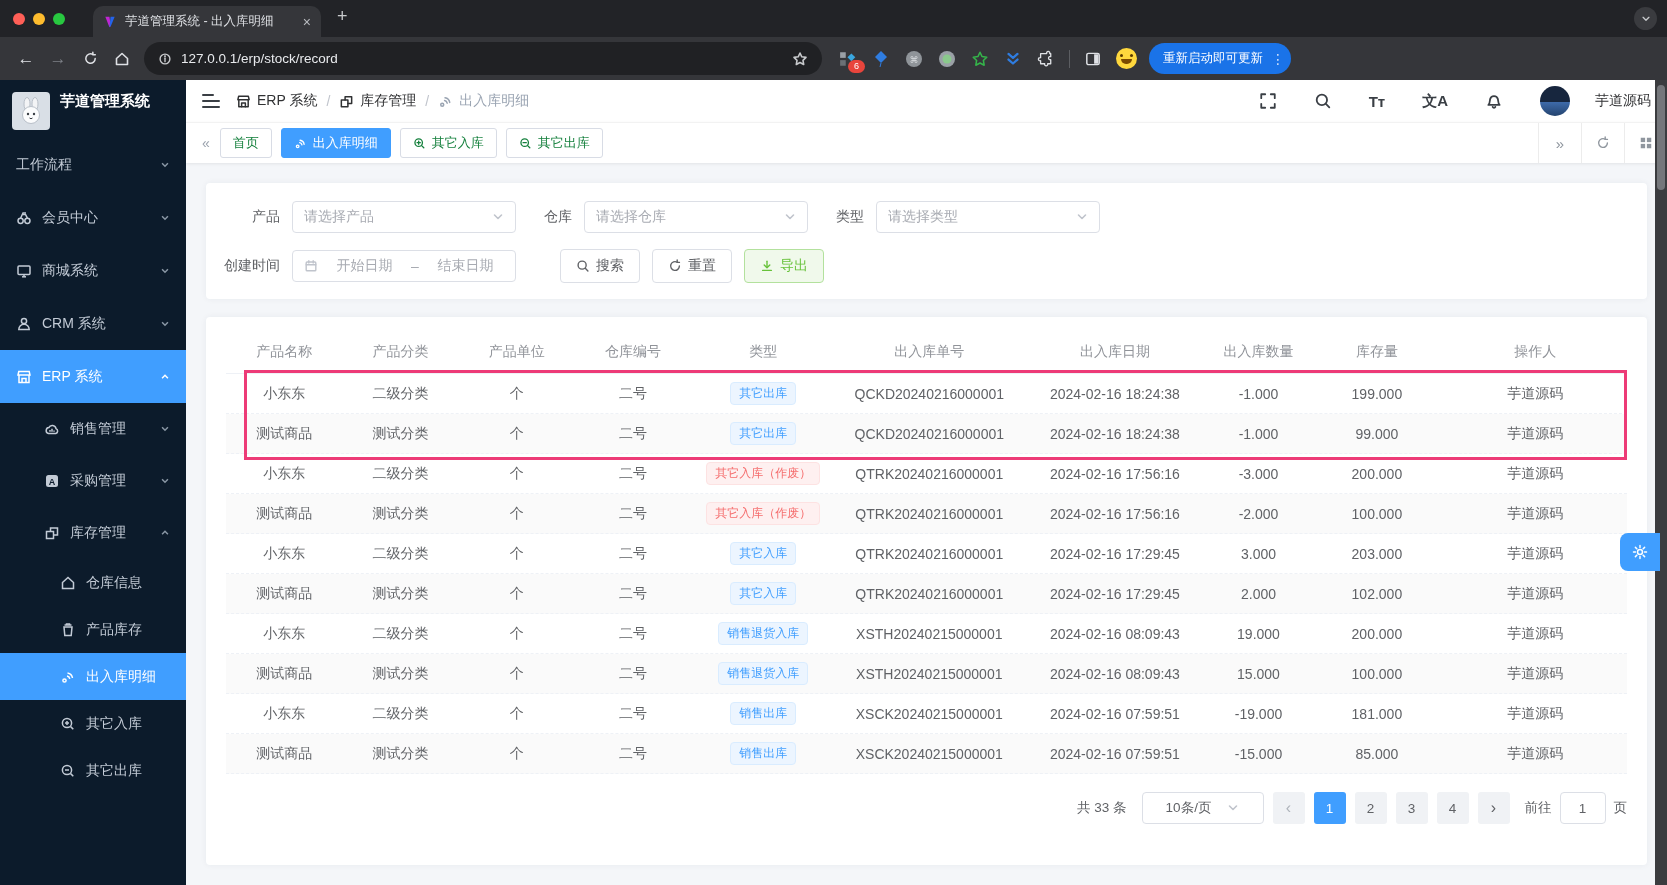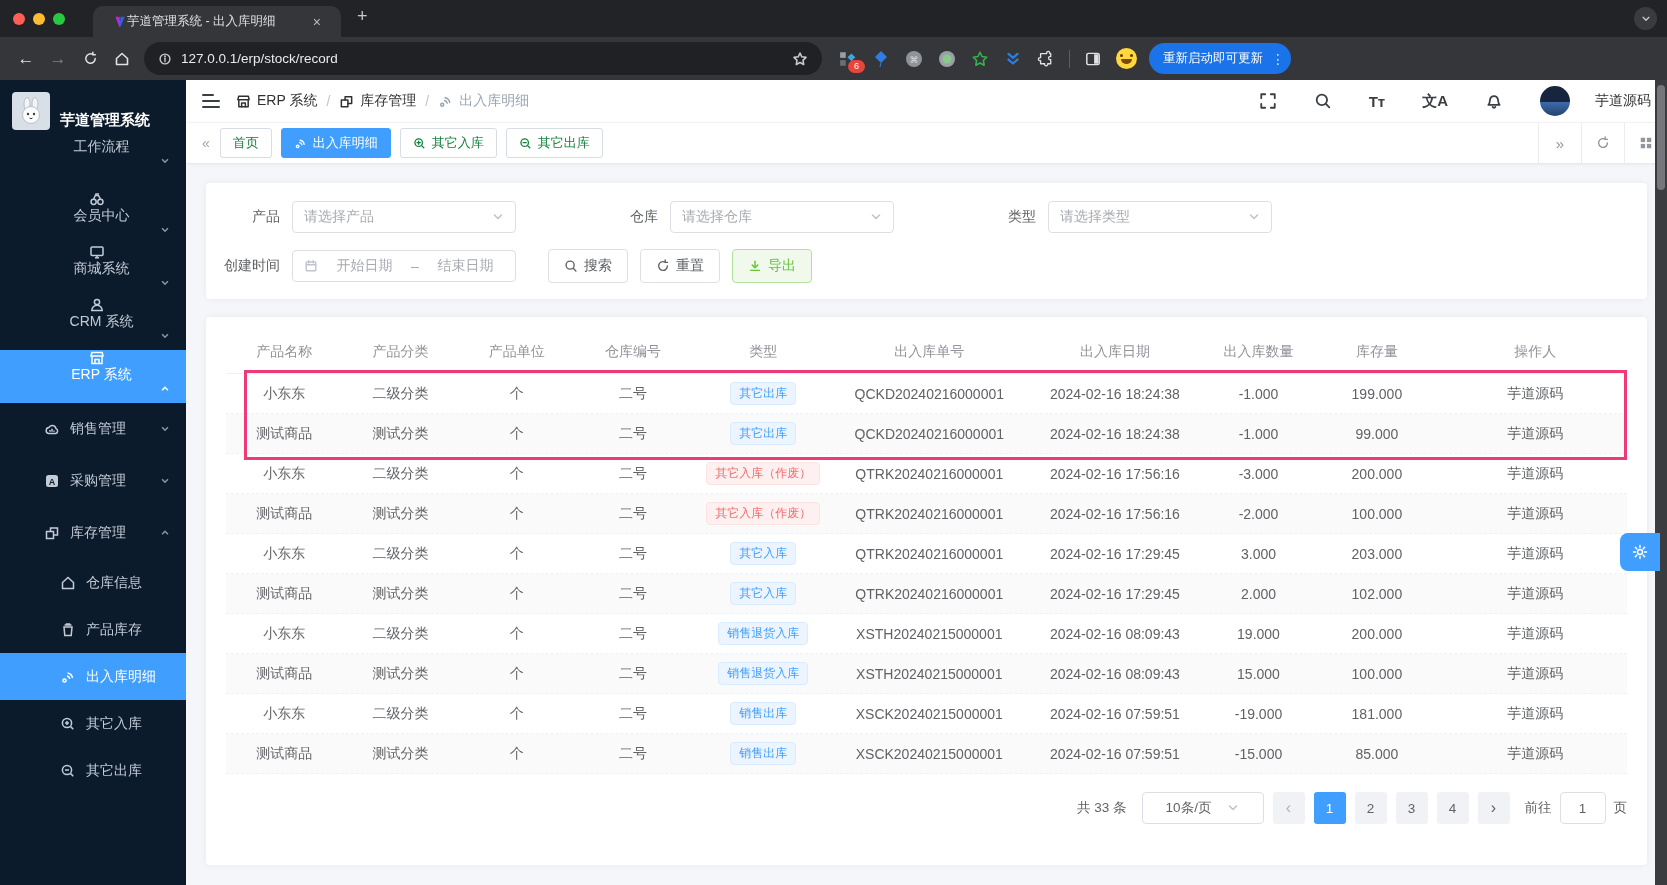--- a/index.html
+++ b/index.html
@@ -6,22 +6,22 @@
   body{width:1667px;height:885px;position:relative;overflow:hidden;
        font-family:"Liberation Sans","DejaVu Sans",sans-serif;background:#f4f6f9;}
   svg{display:block;}
   .ic{width:16px;height:16px;stroke:currentColor;fill:none;stroke-width:1.6;stroke-linecap:round;stroke-linejoin:round;}
 
   
   .tabstrip{height:37px;background:#222327;display:flex;align-items:flex-end;position:relative;}
   .lights{display:flex;gap:8px;align-items:center;height:37px;padding:0 12px 0 13px;}
   .light{width:12px;height:12px;border-radius:50%;}
   .l-red{background:#ff5f57;} .l-yel{background:#febc2e;} .l-grn{background:#28c840;}
-  .btab{display:flex;align-items:center;gap:0;background:#35363a;border-radius:10px 10px 0 0;
-        height:31px;padding:0 20px;width:208px;margin-left:16px;color:#dfe1e5;font-size:12.5px;}
+  .btab{display:flex;align-items:center;gap:8px;background:#35363a;border-radius:10px 10px 0 0;
+        height:31px;padding:0 10px;width:208px;margin-left:16px;color:#dfe1e5;font-size:12.5px;}
   .btab-title{white-space:nowrap;overflow:hidden;flex:1;}
   .btab-close{color:#b9bcc0;font-size:14px;}
   .newtab{color:#c7c9cc;font-size:18px;margin-left:16px;align-self:center;padding-bottom:4px;}
   .strip-caret{position:absolute;right:10px;top:7px;width:23px;height:23px;border-radius:50%;
         background:#3a3b3f;color:#c7c9cc;display:flex;align-items:center;justify-content:center;}
   .toolbar{height:43px;background:#35363a;display:flex;align-items:center;padding:0 10px;}
   .nav-btn{width:32px;height:32px;display:flex;align-items:center;justify-content:center;color:#dfe1e5;font-size:17px;}
   .nav-btn.dim{color:#7d8187;}
   .addr{width:650px;height:33px;background:#202124;border-radius:17px;display:flex;align-items:center;
         padding:0 14px;color:#e8eaed;font-size:13.5px;gap:9px;margin-left:6px;}
@@ -35,26 +35,26 @@
   .emoji-c{width:21px;height:21px;border-radius:50%;background:#ffd83d;position:relative;}
   .emoji-c:before{content:"";position:absolute;left:4px;top:6px;width:3px;height:3px;border-radius:50%;background:#5b3b00;box-shadow:10px 0 0 #5b3b00;}
   .emoji-c:after{content:"";position:absolute;left:5px;top:11px;width:11px;height:5px;border-radius:0 0 8px 8px;background:#7a4a00;}
   .update-pill{background:#1a73e8;color:#fff;font-size:12.5px;height:31px;border-radius:17px;
         display:flex;align-items:center;padding:0 6px 0 14px;gap:8px;margin-left:12px;white-space:nowrap;}
   .kebab{color:#cfe0fb;font-size:14px;letter-spacing:0;line-height:1;}
 
   
   .app{display:flex;height:805px;}
   .sidebar{width:186px;background:#0c1b2b;color:#c3cbd6;flex-shrink:0;overflow:hidden;}
-  .logo-row{display:flex;align-items:flex-end;gap:10px;padding:12px 10px 6px 12px;}
+  .logo-row{display:flex;align-items:flex-start;gap:10px;padding:12px 10px 6px 12px;}
   .logo-img{width:38px;height:38px;border-radius:4px;background:#d9dfe6;display:flex;align-items:center;justify-content:center;}
   .app-title{color:#fff;font-size:15px;font-weight:bold;white-space:nowrap;}
   .menu{margin-top:2px;}
   .menu-item{display:flex;align-items:center;font-size:14px;padding-right:16px;cursor:default;white-space:nowrap;}
-  .menu-item.lv1{height:53px;padding-left:33px;flex-direction:column;}
+  .menu-item.lv1{height:53px;padding-left:16px;}
   .menu-item.lv2{height:52px;padding-left:44px;}
   .menu-item.lv3{height:47px;padding-left:60px;}
   .menu-item .mi{width:16px;height:16px;margin-right:10px;flex-shrink:0;stroke:currentColor;fill:none;stroke-width:1.5;}
   .mi-empty{width:0px;margin-right:0;}
   .menu-item .chev{margin-left:auto;width:10px;height:10px;stroke:#8a97a5;fill:none;stroke-width:1.8;}
   .menu-item.active{background:#409eff;color:#fff;}
   .menu-item.active .chev{stroke:#fff;}
 
   .main{flex:1;display:flex;flex-direction:column;min-width:0;}
   .hdr{height:42px;background:#fff;display:flex;align-items:center;padding:0 16px;gap:16px;}
@@ -83,21 +83,21 @@
   .tr-btn{height:100%;display:flex;align-items:center;justify-content:center;width:42px;color:#8f969e;
         border-left:1px solid #ececec;font-size:15px;}
 
   .content{flex:1;background:#f4f6f9;padding:20px;display:flex;flex-direction:column;gap:18px;overflow:hidden;}
   .card{background:#fff;border-radius:4px;box-shadow:0 0 6px rgba(31,45,61,.06);}
 
   
   .filter-card{padding:18px 18px 16px;}
   .frow{display:flex;align-items:center;margin-bottom:16px;}
   .frow:last-child{margin-bottom:0;}
-  .fitem{display:flex;align-items:center;margin-right:86px;}
+  .fitem{display:flex;align-items:center;}
   .flabel{font-size:14px;color:#606266;margin-right:12px;white-space:nowrap;min-width:56px;text-align:right;}
   .flabel.wide{min-width:70px;}
   .selectbox,.inputbox,.daterange{width:224px;height:32px;border:1px solid:#dcdfe6;border:1px solid #dcdfe6;border-radius:4px;
         display:flex;align-items:center;padding:0 11px;font-size:14px;color:#a8abb2;background:#fff;box-sizing:border-box;}
   .selectbox span{flex:1;}
   .selectbox .ic{width:12px;height:12px;color:#c0c4cc;}
   .daterange{gap:8px;}
   .daterange .ic{width:14px;height:14px;color:#c0c4cc;}
   .dr-t{flex:1;text-align:center;}
   .btn{height:32px;border:1px solid #dcdfe6;border-radius:4px;background:#fff;color:#606266;font-size:14px;
@@ -606,21 +606,21 @@
             <span class="flabel">类型</span>
             <div class="selectbox">
               <span>请选择类型</span>
               <svg class="ic">
                   <use href="#i-chevd"></use>
                 </svg>
             </div>
           </div>
         </div>
         <div class="frow">
-          <div class="fitem" style="margin-right:4px">
+          <div class="fitem" style="margin-right:16px">
             <span class="flabel">创建时间</span>
             <div class="daterange">
               <svg class="ic">
                   <use href="#i-calendar"></use>
                 </svg>
               <span class="dr-t">开始日期</span>
               <span>–</span>
               <span class="dr-t">结束日期</span>
             </div>
           </div>

